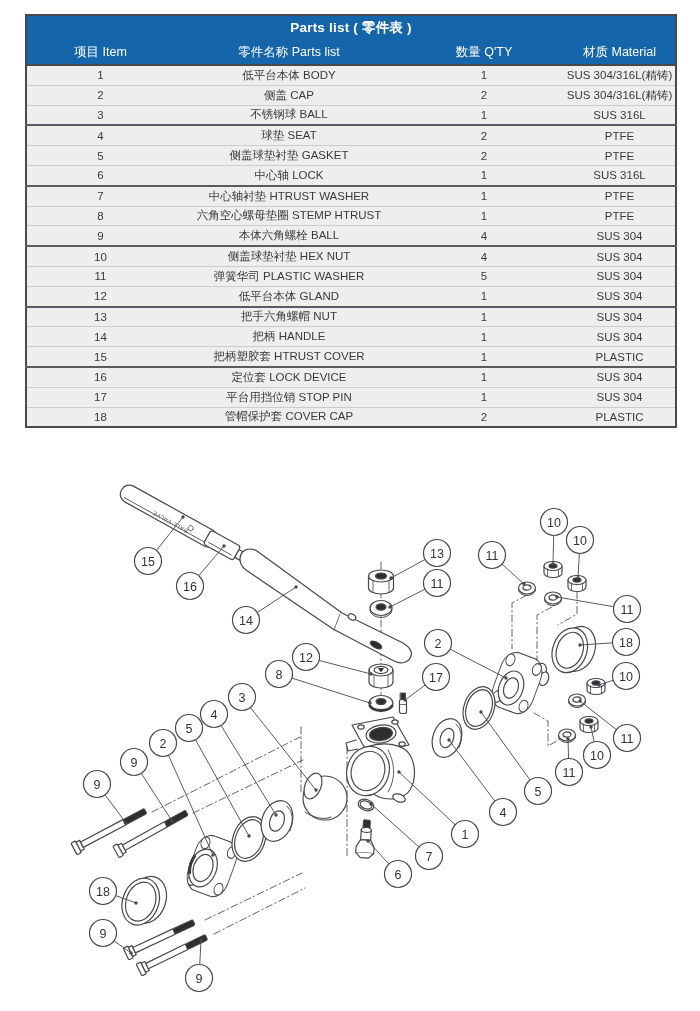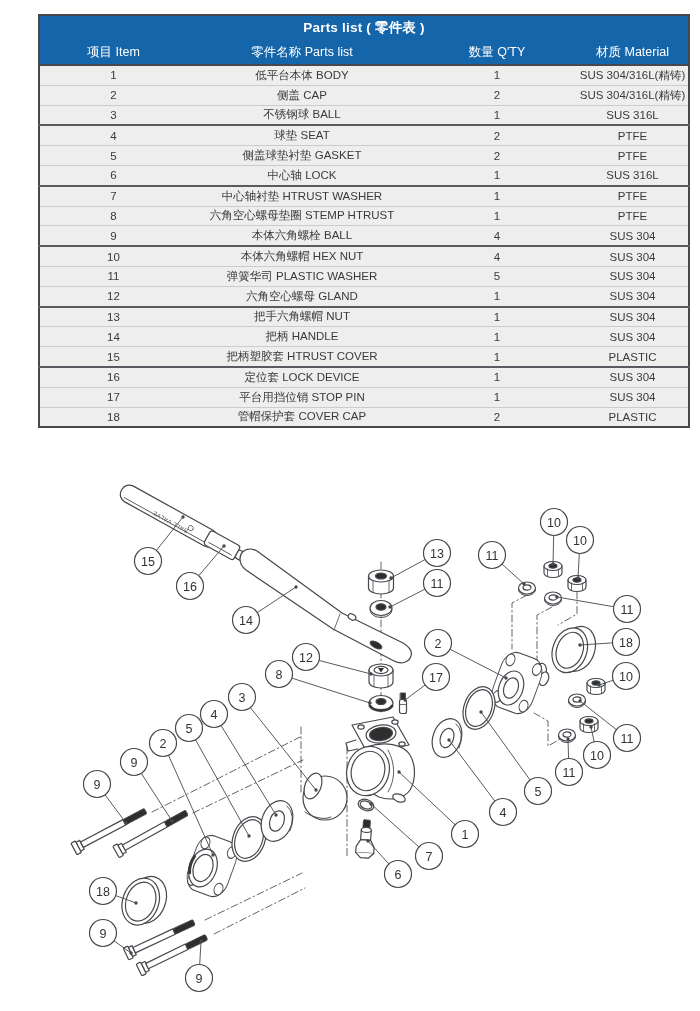--- a/index.html
+++ b/index.html
@@ -1,21 +1,21 @@
 <!DOCTYPE html>
 <html style="--accent: #1565ab;"><head>
 <meta charset="utf-8">
 <style>
   :root { --accent:#1565ab; --line:#46494e; --rowbg:#eeeeee; --ink:#3a3a3a; }
   html,body { margin:0; padding:0; background:#ffffff; }
   .page {
     position:relative; width:700px; height:1011px; background:#ffffff;
     font-family:"Liberation Sans","DejaVu Sans",sans-serif; overflow:hidden;
   }
-  .tablewrap { position:absolute; left:38px; top:14px; width:650px; }
+  .tablewrap { position:absolute; left:25px; top:14px; width:650px; }
   table.tbl { border-collapse:collapse; width:650px; table-layout:fixed;
     border:2px solid var(--line); }
   table.tbl th.title {
     background:var(--accent); color:#fff; font-size:13.5px; font-weight:bold;
     height:24px; padding:0; text-align:center; letter-spacing:0.2px;
   }
   table.tbl th.col {
     background:var(--accent); color:#fff; font-size:12.5px; font-weight:normal;
     height:24px; padding:0; text-align:center;
   }
@@ -104,33 +104,33 @@
             <td>PTFE</td>
           </tr>
           <tr class="group-end">
             <td>9</td>
             <td>本体六角螺栓 BALL</td>
             <td>4</td>
             <td>SUS 304</td>
           </tr>
           <tr>
             <td>10</td>
-            <td>本体六角螺帽 HEX NUT</td>
+            <td>侧盖球垫衬垫 HEX NUT</td>
             <td>4</td>
             <td>SUS 304</td>
           </tr>
           <tr>
             <td>11</td>
             <td>弹簧华司 PLASTIC WASHER</td>
             <td>5</td>
             <td>SUS 304</td>
           </tr>
           <tr class="group-end">
             <td>12</td>
-            <td>六角空心螺母 GLAND</td>
+            <td>低平台本体 GLAND</td>
             <td>1</td>
             <td>SUS 304</td>
           </tr>
           <tr>
             <td>13</td>
             <td>把手六角螺帽 NUT</td>
             <td>1</td>
             <td>SUS 304</td>
           </tr>
           <tr>

